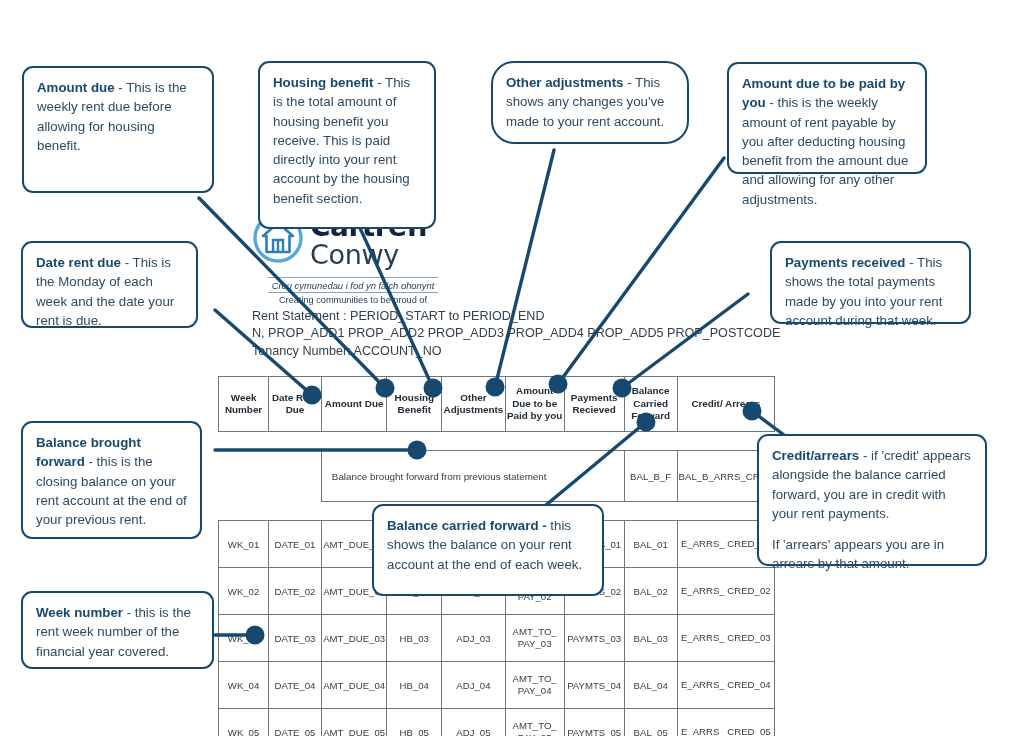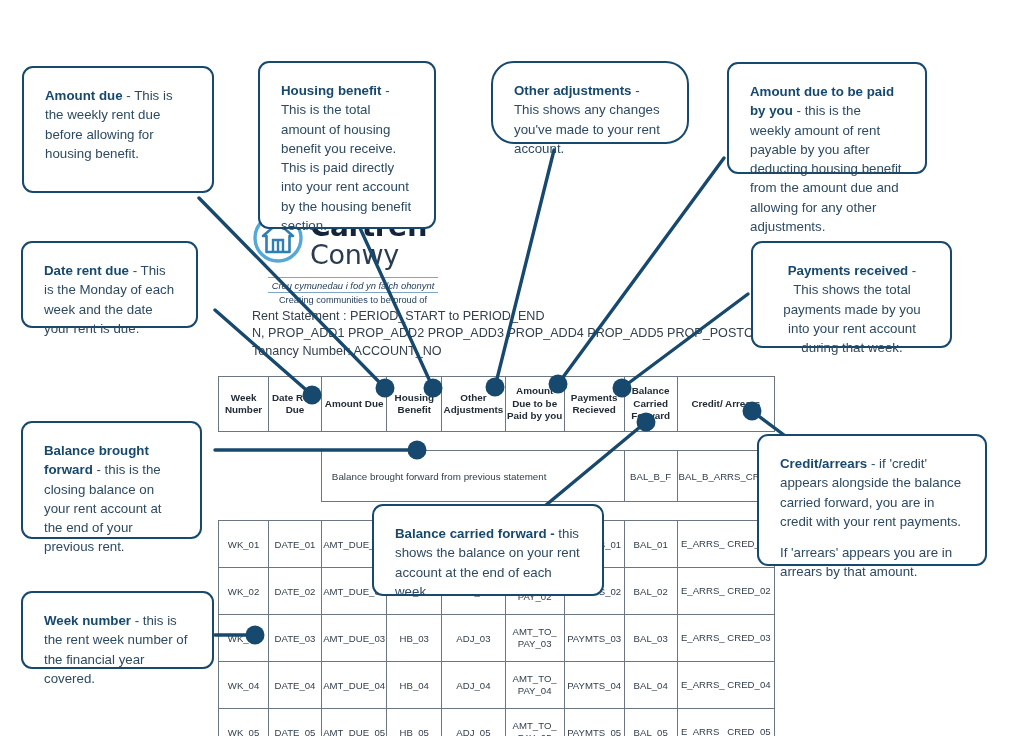--- a/index.html
+++ b/index.html
@@ -24,21 +24,21 @@
     background:#ffffff;
     border:2.5px solid #17496e;
     border-radius:11px;
     padding:10px 12px 10px 13px;
     font-size:13.3px;
     line-height:1.45;
     color:#2d4a62;
     z-index:20;
   }
   .callout b{color:#17496e;font-weight:bold;}
-  .callout p{margin:8px;}
+  .callout p{margin:0;}
   .callout p + p{margin-top:12px;}
 
   
   #doc{position:absolute;left:0;top:0;width:1024px;height:741px;z-index:2;}
 
   #logo-wrap{position:absolute;left:252px;top:212px;width:200px;}
   #logo-row{display:flex;align-items:flex-start;}
   #logo-mark{width:52px;height:52px;flex:0 0 52px;margin-right:6px;}
   #logo-words{padding-top:2px;}
   #logo-word1{
@@ -290,21 +290,21 @@
   </div>
 
   <div class="callout" style="left:491px;top:61px;width:198px;height:83px;border-radius:23px;">
     <p><b>Other adjustments</b><span> - This shows any changes you've made to your rent account.</span></p>
   </div>
 
   <div class="callout" style="left:727px;top:62px;width:200px;height:112px;">
     <p><b>Amount due to be paid by you</b><span> - this is the weekly amount of rent payable by you after deducting housing benefit from the amount due and allowing for any other adjustments.</span></p>
   </div>
 
-  <div class="callout" style="left:751px;top:241px;width:201px;height:107px;text-align:center;">
+  <div class="callout" style="left:770px;top:241px;width:201px;height:83px;">
     <p><b>Payments received</b><span> - This shows the total payments made by you into your rent account during that week.</span></p>
   </div>
 
   <div class="callout" style="left:21px;top:241px;width:177px;height:87px;">
     <p><b>Date rent due</b><span> - This is the Monday of each week and the date your rent is due.</span></p>
   </div>
 
   <div class="callout" style="left:21px;top:421px;width:181px;height:118px;">
     <p><b>Balance brought forward</b><span> - this is the closing balance on your rent account at the end of your previous rent.</span></p>
   </div>

